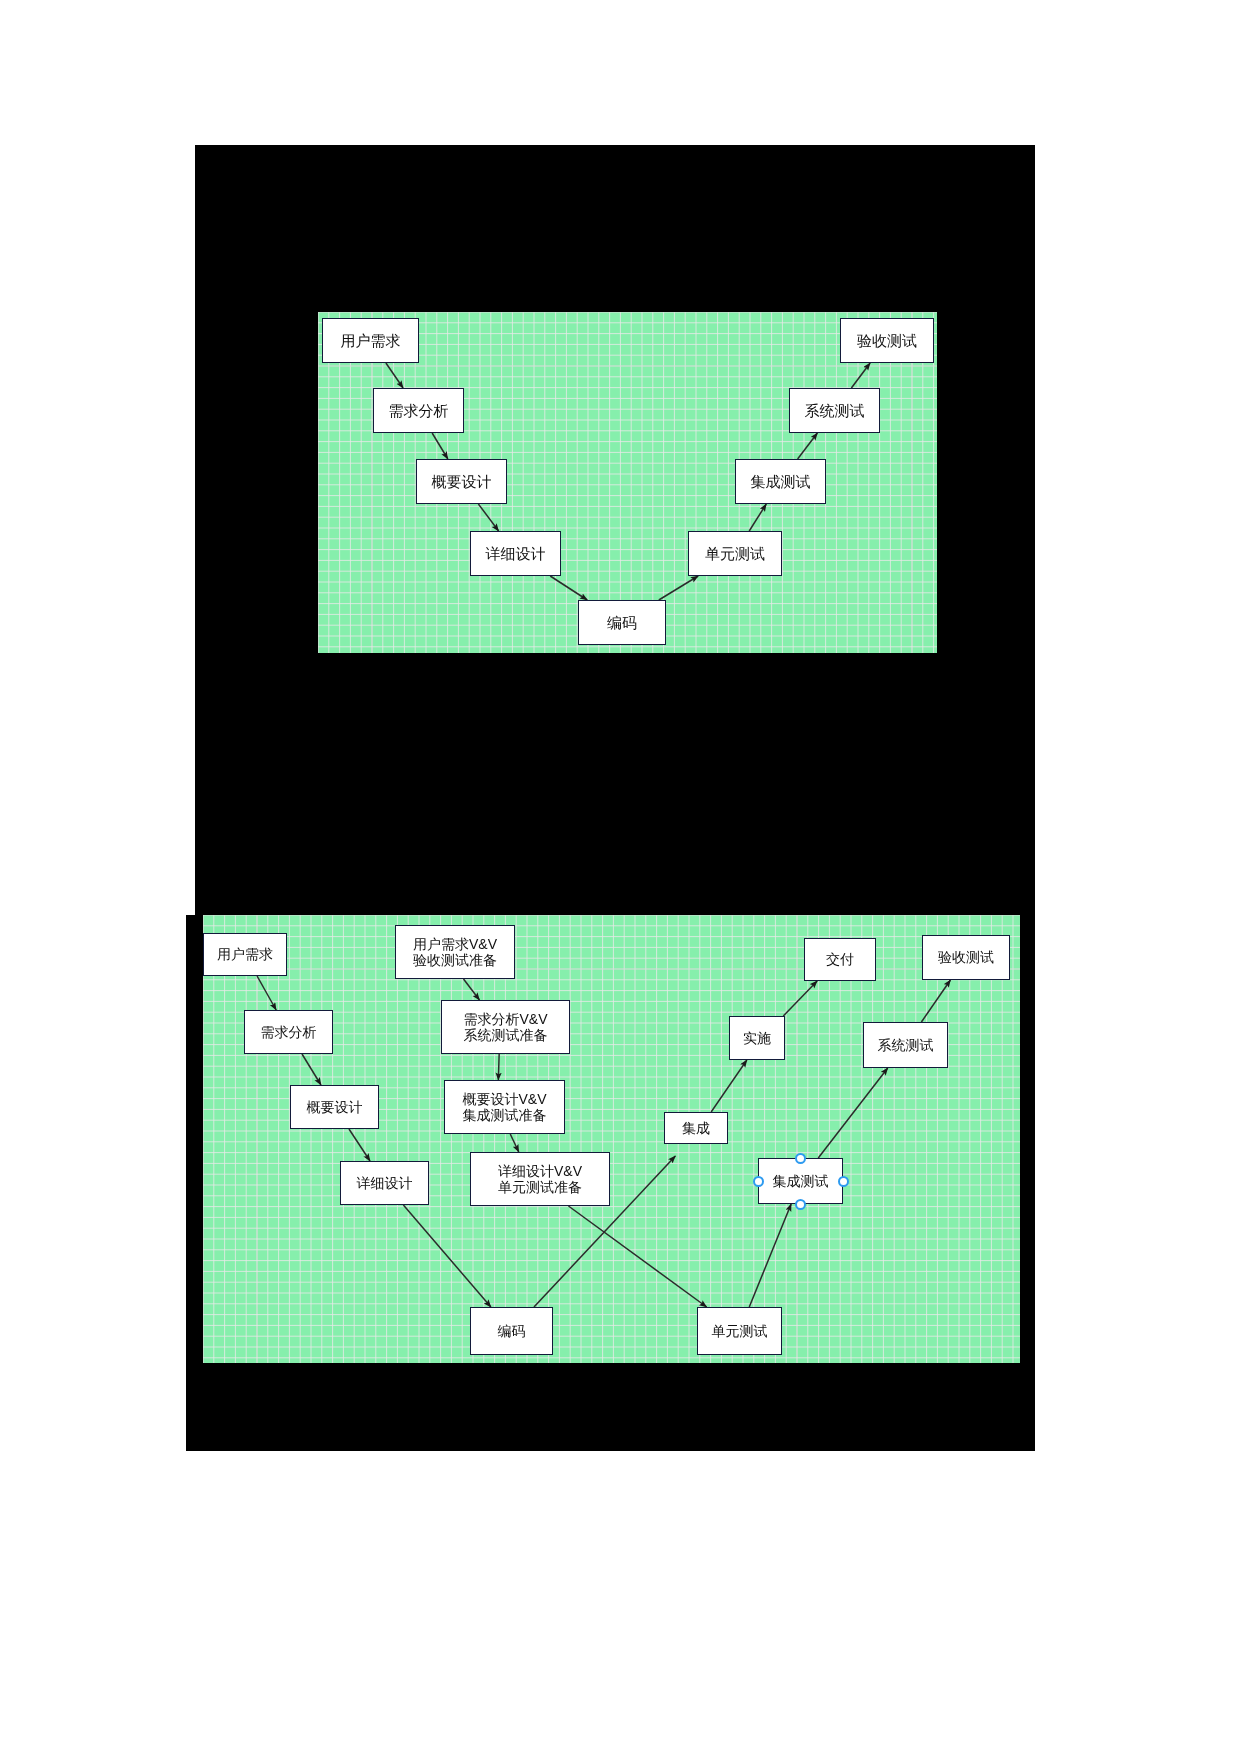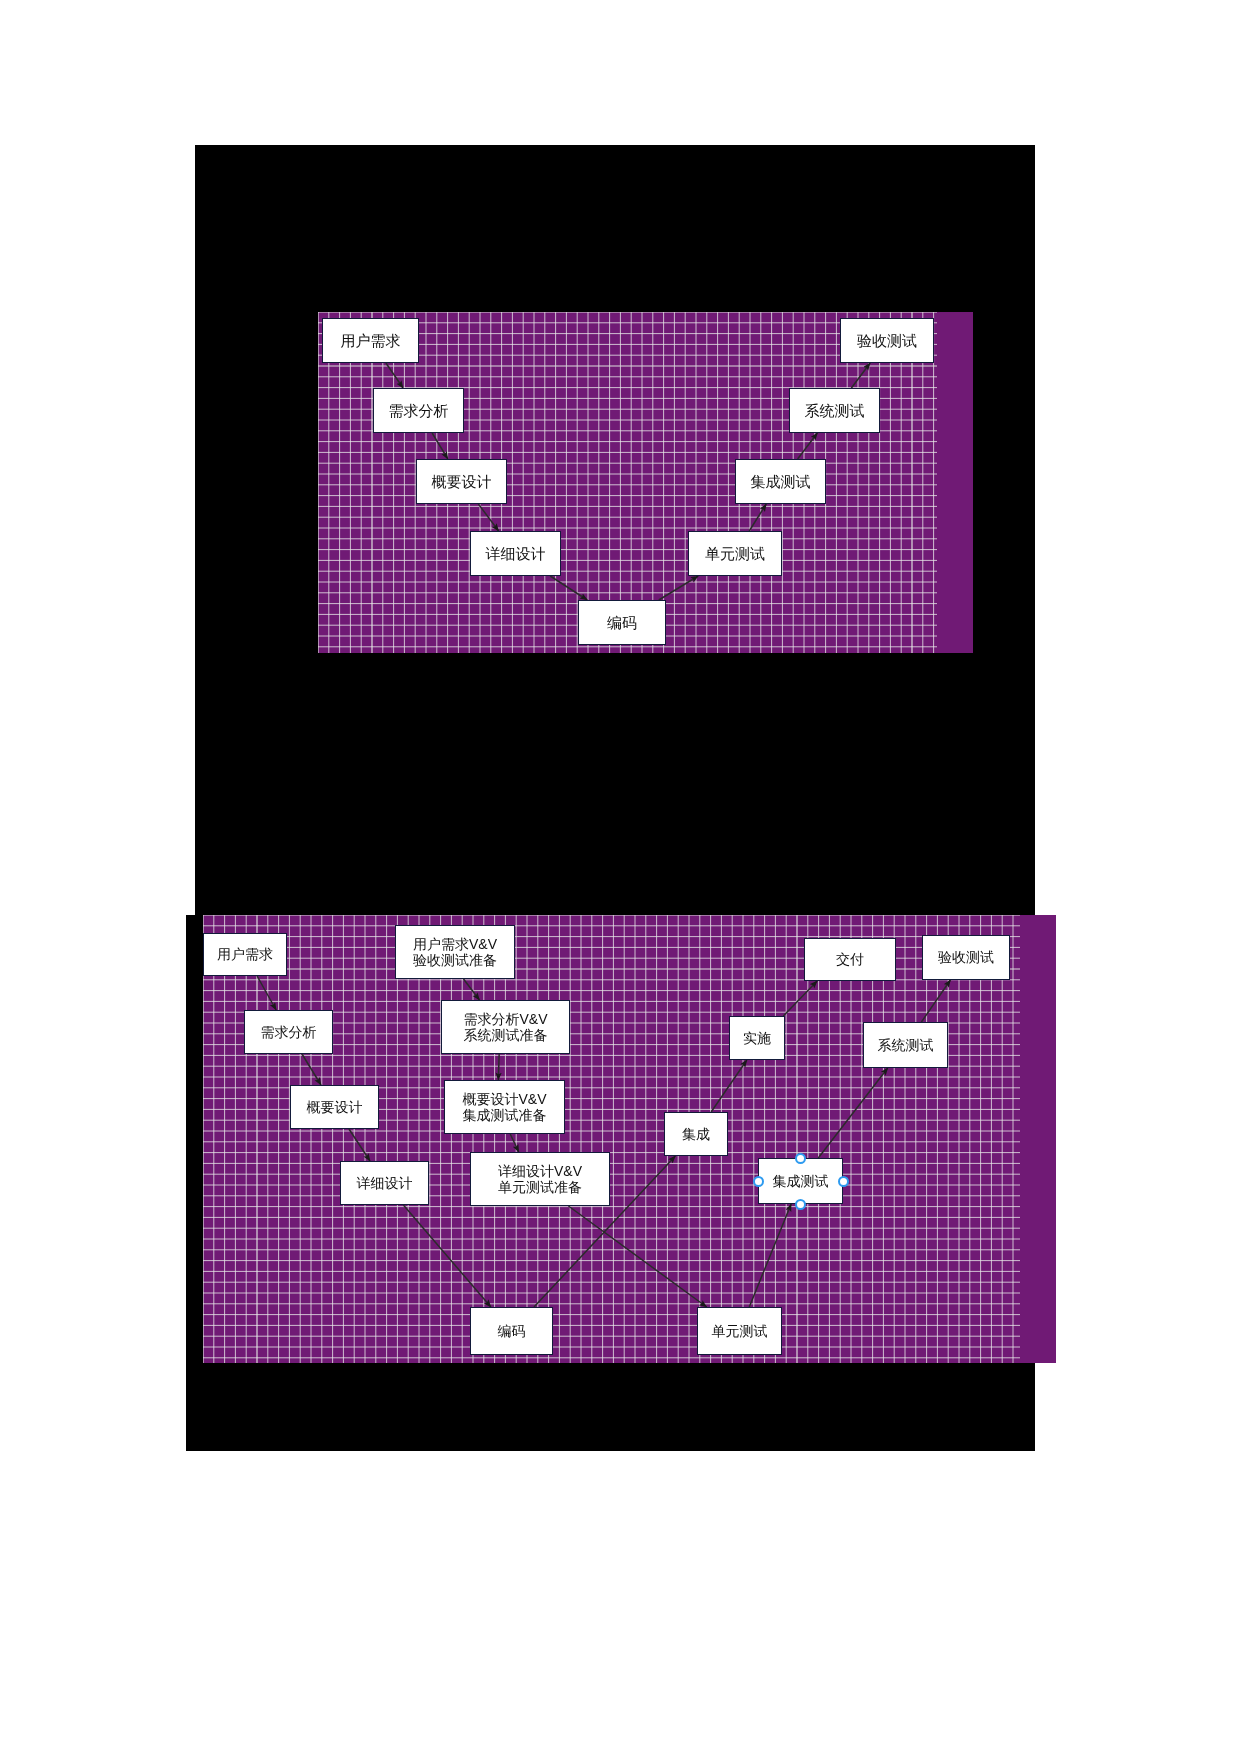--- a/index.html
+++ b/index.html
@@ -1,21 +1,21 @@
 <!DOCTYPE html>
 <html><head>
 <meta charset="utf-8">
 <style>
   html,body{margin:0;padding:0;background:#ffffff;}
   body{width:1240px;height:1754px;font-family:"Liberation Sans","DejaVu Sans",sans-serif;}
   #page{position:relative;width:1240px;height:1754px;background:#ffffff;overflow:hidden;}
 
   .black-slab{position:absolute;background:#000000;}
 
-  .canvas{position:absolute;background:#701a75;overflow:hidden;padding-left:36px;}
+  .canvas{position:absolute;background:#86efac;overflow:hidden;}
 
   .grid-minor,.grid-major{position:absolute;left:0;top:0;width:100%;height:100%;pointer-events:none;}
 
   .node{
     position:absolute;
     box-sizing:border-box;
     border:1.6px solid #121a3a;
     background:#ffffff;
     color:#111111;
     display:flex;
@@ -362,27 +362,27 @@
       <div class="handle" style="left: 592px; top: 237.5px;"></div>
       <div class="handle" style="left: 549.5px; top: 260.5px;"></div>
       <div class="handle" style="left: 634.5px; top: 260.5px;"></div>
       <div class="handle" style="left: 592px; top: 283.5px;"></div>
       <div class="node" style="left: 660px; top: 107px; width: 85px; height: 46px;">
         <span class="lbl">系统测试</span>
       </div>
       <div class="node" style="left: 719px; top: 20px; width: 88px; height: 45px;">
         <span class="lbl">验收测试</span>
       </div>
-      <div class="node" style="left: 461px; top: 197px; width: 64px; height: 44px;">
+      <div class="node" style="left: 461px; top: 197px; width: 64px; height: 32px;">
         <span class="lbl">集成</span>
       </div>
       <div class="node" style="left: 526px; top: 101px; width: 56px; height: 44px;">
         <span class="lbl">实施</span>
       </div>
-      <div class="node" style="left: 601px; top: 23px; width: 92px; height: 43px;">
+      <div class="node" style="left: 601px; top: 23px; width: 72px; height: 43px;">
         <span class="lbl">交付</span>
       </div>
       <div class="node" style="left: 192px; top: 10px; width: 120px; height: 54px;">
         <span class="lbl">用户需求V&amp;V
 验收测试准备</span>
       </div>
       <div class="node" style="left: 238px; top: 85px; width: 129px; height: 54px;">
         <span class="lbl">需求分析V&amp;V
 系统测试准备</span>
       </div>

